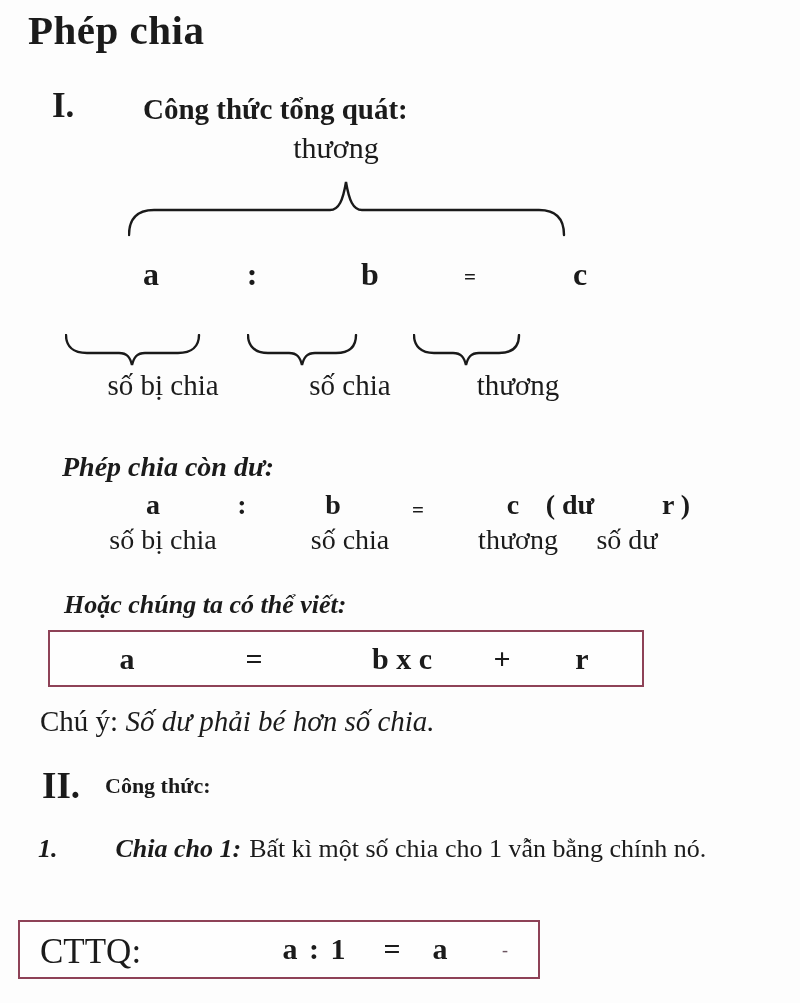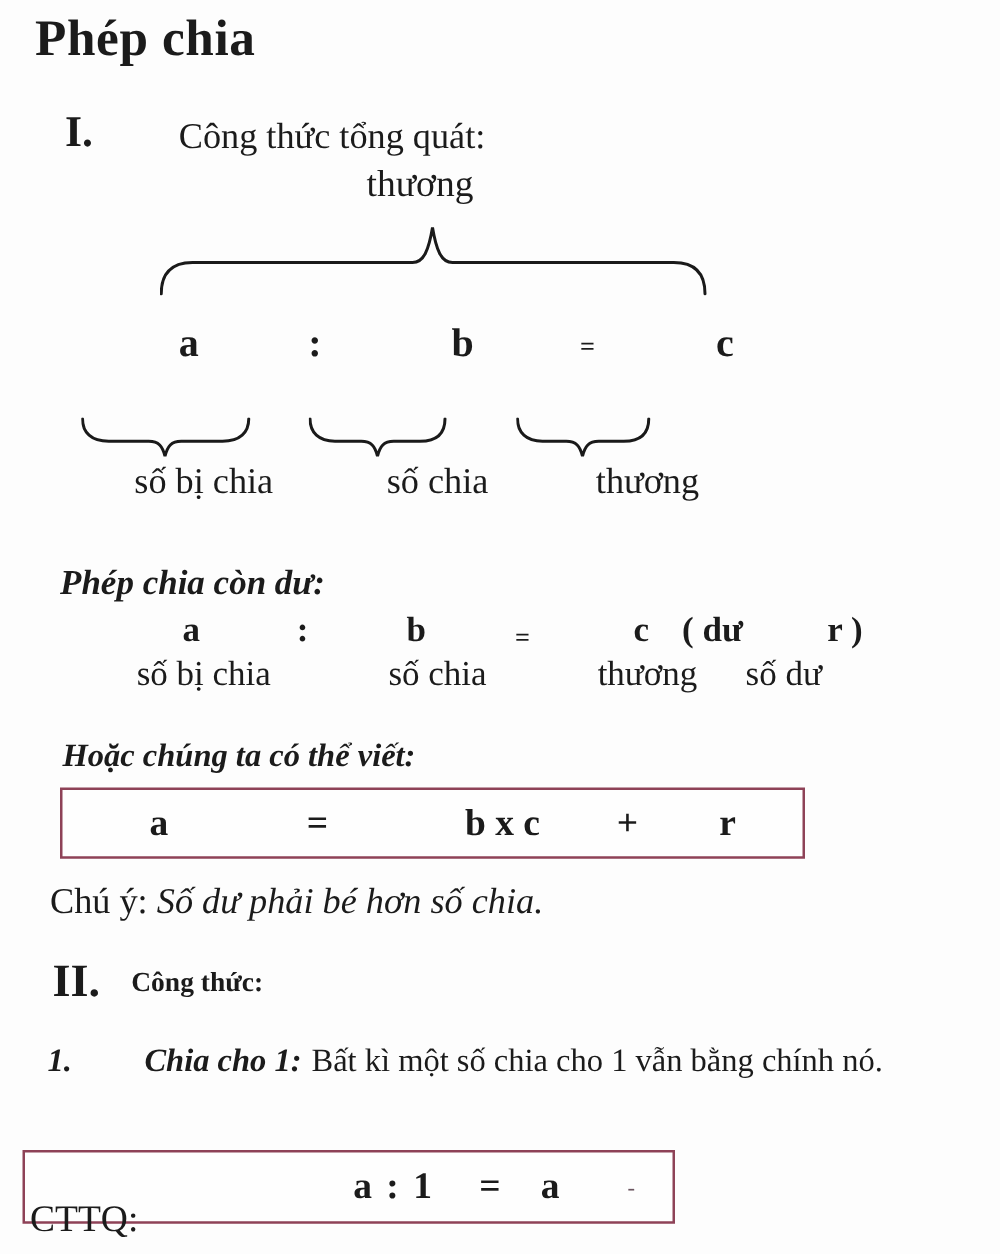--- a/index.html
+++ b/index.html
@@ -6,42 +6,42 @@
   body{
     width:800px;height:1003px;position:relative;
     background:#fdfdfd;overflow:hidden;
     font-family:"Liberation Serif","DejaVu Serif",serif;
     color:#1b1b1b;
   }
   .abs{position:absolute;}
   .page-title{left:28px;top:6px;font-size:41px;font-weight:bold;letter-spacing:.5px;}
   .sec-num{font-weight:bold;}
   .sec1-num{left:52px;top:86px;font-size:35px;}
-  .sec1-head{left:143px;top:93px;font-size:29px;font-weight:normal;}
+  .sec1-head{left:143px;top:93px;font-size:29px;font-weight:bold;}
   .top-label{left:336px;top:131px;font-size:30px;transform:translateX(-50%);}
   .brace{stroke:#1a1a1a;fill:none;stroke-width:2.4;stroke-linecap:round;}
   .tok{position:absolute;transform:translateX(-50%);font-weight:bold;white-space:pre;}
   .row1 .tok{font-size:32px;}
   .row2 .tok{font-size:28px;}
   .eq-sm{font-size:21px !important;padding-top:9px;}
   .lbl{position:absolute;transform:translateX(-50%);font-size:29px;white-space:pre;}
-  .h-italic{font-weight:bold;font-style:italic;}
+  .h-italic{font-weight:bold;font-style:italic;margin-left:14px;}
   .rem-head{left:48px;top:451px;font-size:28px;}
   .alt-head{left:50px;top:590px;font-size:26px;}
   .formula-box{left:48px;top:630px;width:592px;height:53px;border:2px solid #8e4257;background:#fefefe;}
   .formula-box .tok{font-size:30px;top:10px;}
   .note-line{left:40px;top:705px;font-size:29px;}
   .note-italic{font-style:italic;text-align:center;}
   .sec2-num{left:42px;top:764px;font-size:37px;}
   .sec2-head{left:105px;top:773px;font-size:22px;font-weight:bold;}
   .rule1{left:38px;top:830px;width:745px;font-size:26px;line-height:1.47;}
   .rule1 .num{font-weight:bold;font-style:italic;margin-right:58px;}
   .rule1 .lab{font-weight:bold;font-style:italic;margin-right:8px;}
   .cttq-box{left:18px;top:920px;width:518px;height:55px;border:2px solid #8e4257;background:#fefefe;}
-  .cttq-label{position:absolute;left:4px;top:10px;font-size:30px;margin-top:27px;}
+  .cttq-label{position:absolute;left:20px;top:10px;font-size:35px;}
   .cttq-box .tok{font-size:30px;top:10px;}
   .dash{position:absolute;left:482px;top:18px;font-size:18px;color:#6b5560;}
 </style>
 </head>
 <body>
 
 <div class="abs page-title">Phép chia</div>
 
 <div class="abs sec-num sec1-num">I.</div>
 <div class="abs sec1-head">Công thức tổng quát:</div>

